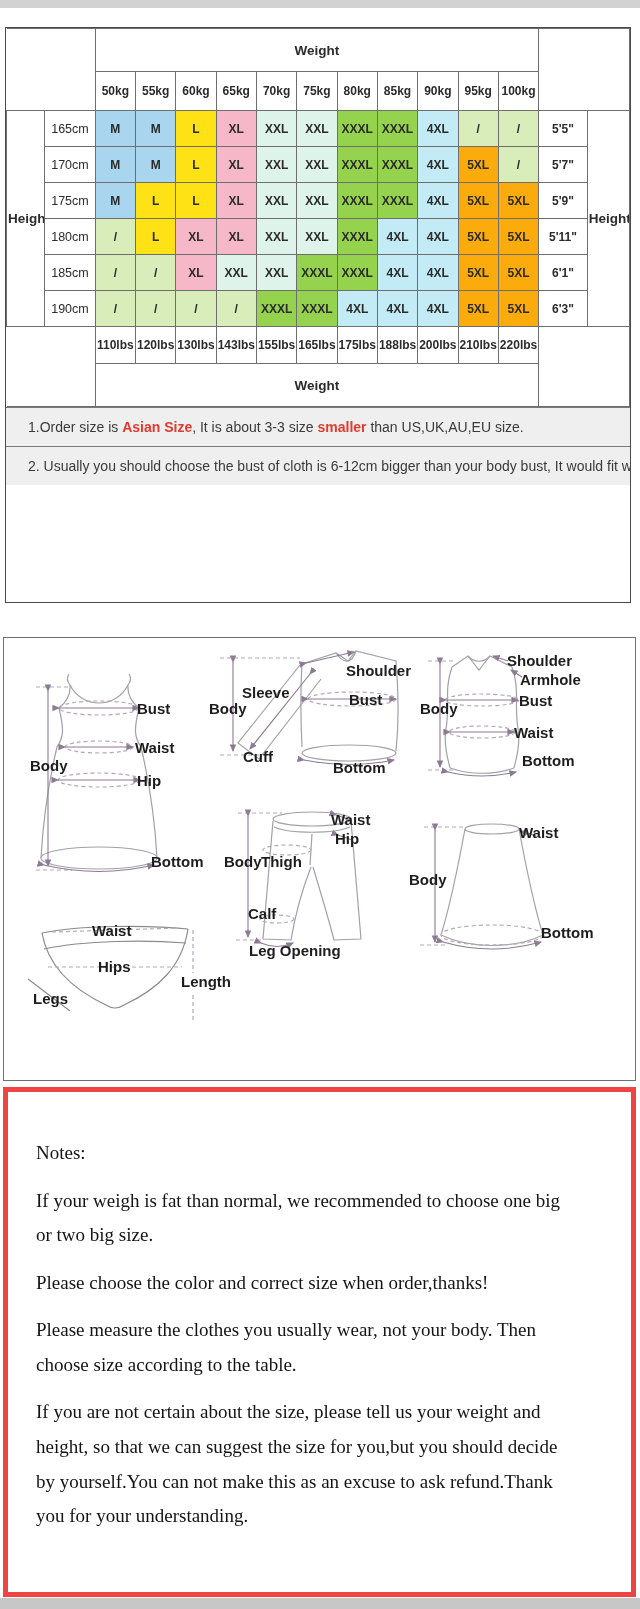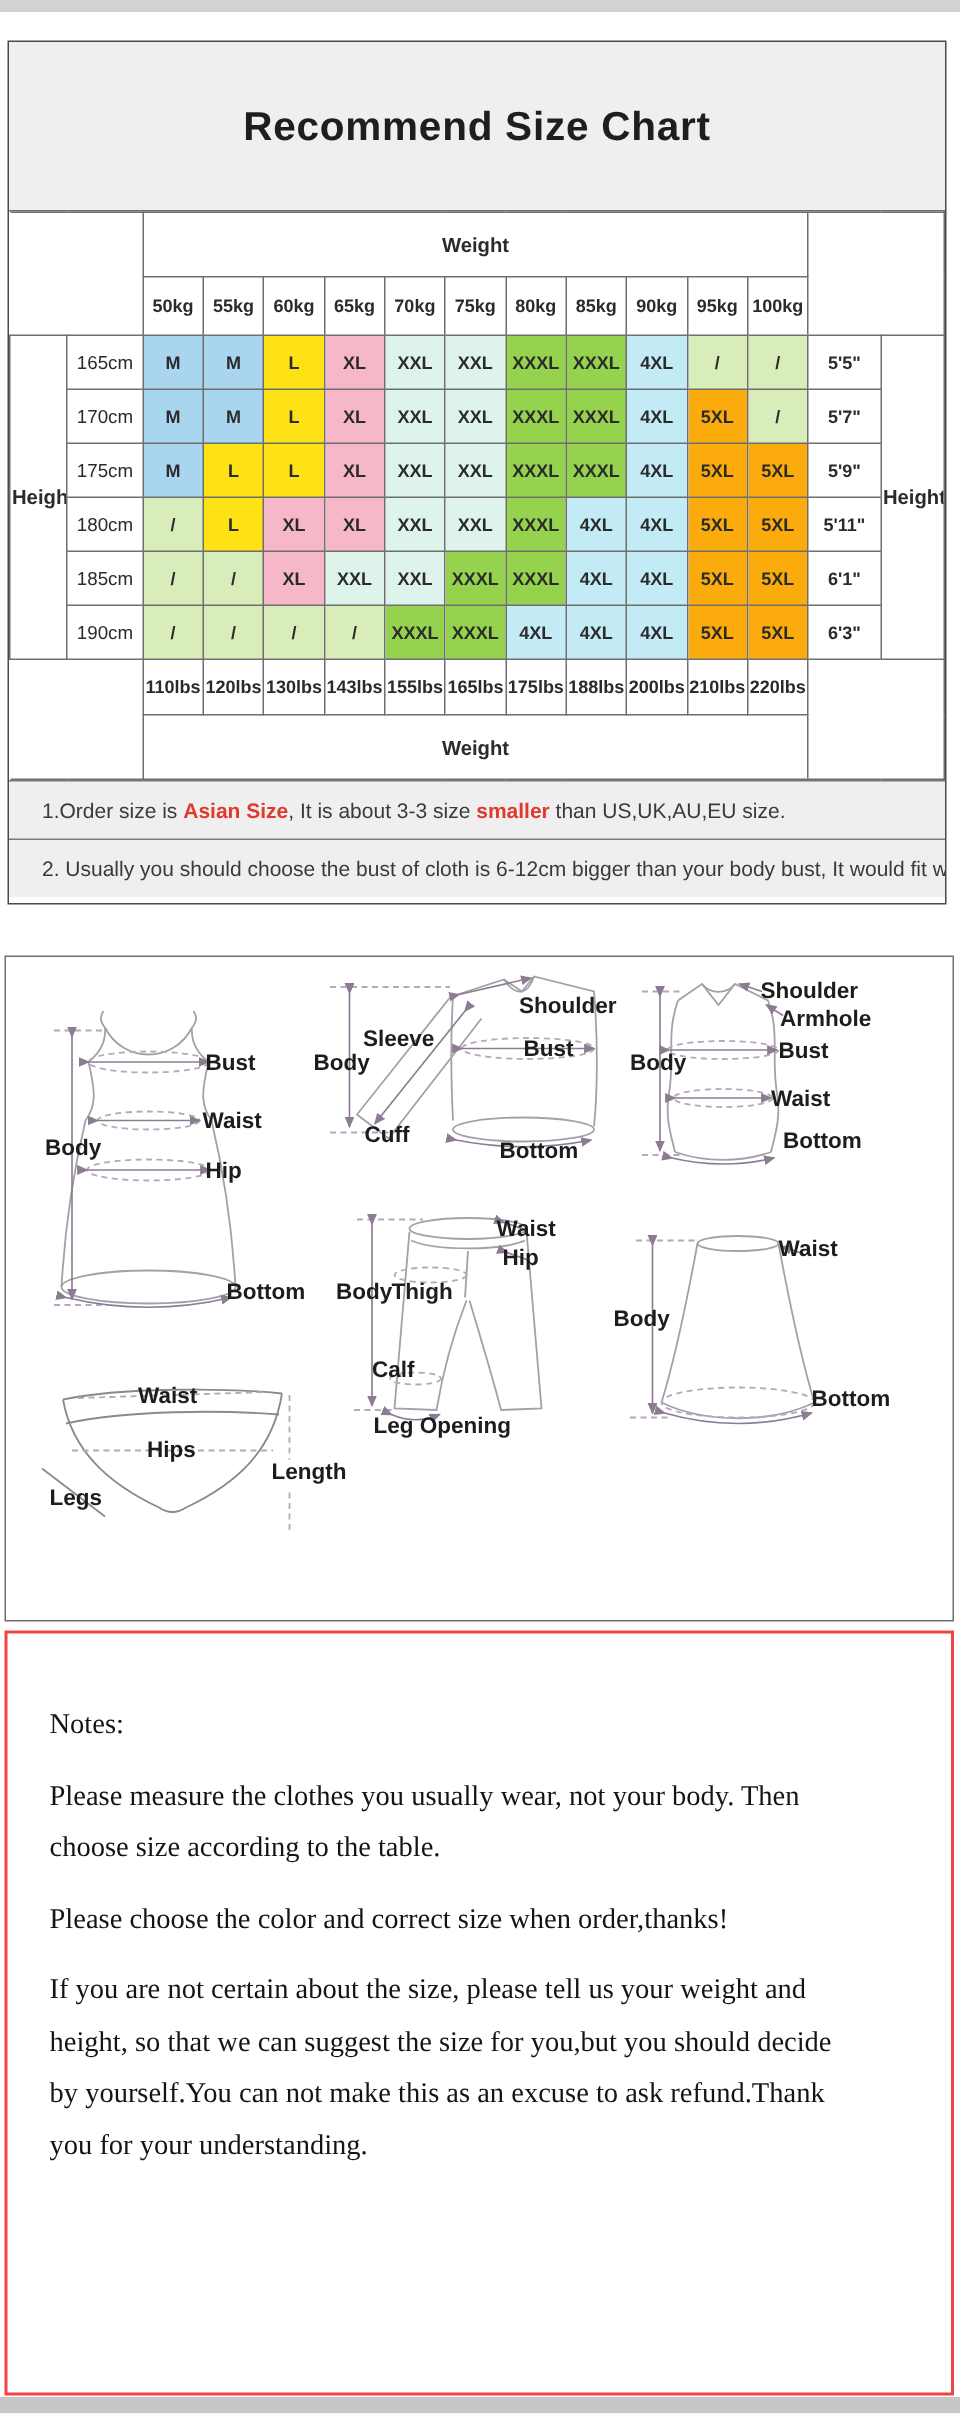--- a/index.html
+++ b/index.html
@@ -31,37 +31,34 @@
   .note-row .red{color:#e03a2e;font-weight:bold;}
 
   
   #section-diagrams{position:absolute;left:3px;top:637px;width:633px;height:444px;
                     border:1px solid #6f6f6f;background:#ffffff;box-sizing:border-box;}
   #diagram-svg{position:absolute;left:0;top:637px;width:640px;height:444px;}
   .dlabel{position:absolute;font-size:15px;font-weight:bold;color:#1d1d1d;white-space:nowrap;}
 
   
   #section-notes{position:absolute;left:3px;top:1087px;width:633px;height:510px;
-                 border:2px solid #ef4444;background:#ffffff;box-sizing:border-box;
+                 border:5px solid #ef4444;background:#ffffff;box-sizing:border-box;
                  padding:44px 62px 0 28px;}
   #section-notes p{margin:0 0 13px 0;font-family:"Liberation Serif",serif;
                    font-size:19px;line-height:1.82;color:#141414;}
   #section-notes p.justify{text-align:justify;}
 </style>
 </head>
 <body>
 
 <div id="page">
   <div class="gray-strip" id="strip-top"></div>
   <div class="gray-strip" id="strip-bottom"></div>
 
   <div id="section-top">
-    <div id="title-bar">
-      <span class="t">Recommend Size Chart</span>
-    </div>
     <table id="size-table">
       <colgroup>
         <col style="width:38px">
           <col style="width:50px">
         <col style="width:40px">
           <col style="width:40px">
           <col style="width:40px">
           <col style="width:40px">
         <col style="width:40px">
           <col style="width:40px">
@@ -367,17 +364,18 @@
   <span class="dlabel" style="left:98px;top:958px">Hips</span>
   <span class="dlabel" style="left:33px;top:990px">Legs</span>
   <span class="dlabel" style="left:181px;top:973px">Length</span>
 
   <span class="dlabel" style="left:519px;top:824px">Waist</span>
   <span class="dlabel" style="left:409px;top:871px">Body</span>
   <span class="dlabel" style="left:541px;top:924px">Bottom</span>
 
   <div id="section-notes">
     <p>Notes:</p>
+    <p>If your weigh is fat than normal, we recommended to choose one big or two big size.</p>
+    <p>Please choose the color and correct size when order,thanks!</p>
     <p>Please measure the clothes you usually wear, not your body. Then choose size according to the table.</p>
-    <p>Please choose the color and correct size when order,thanks!</p>
     <p>If you are not certain about the size, please tell us your weight and height, so that we can suggest the size for you,but you should decide by yourself.You can not make this as an excuse to ask refund.Thank you for your understanding.</p>
   </div>
 </div>
 
 </body></html>

